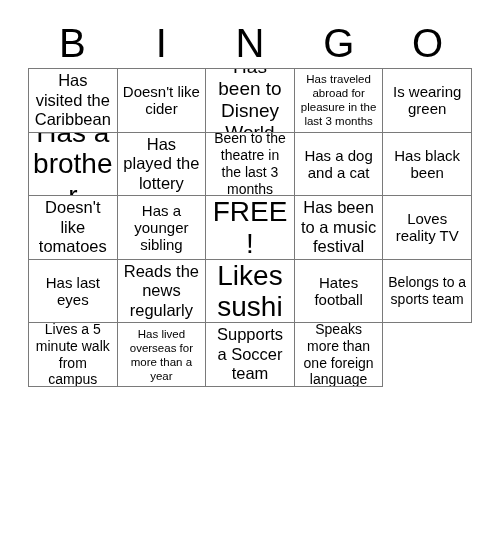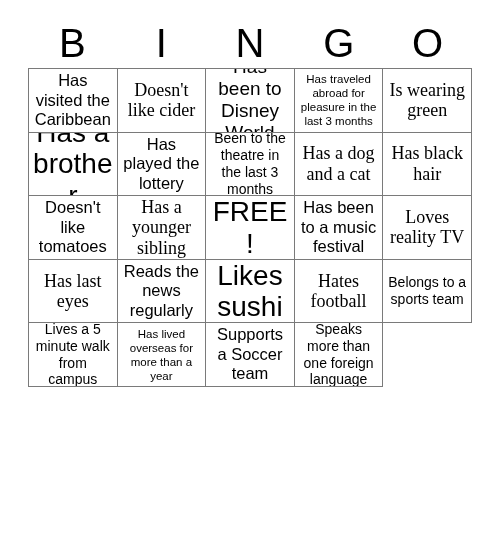--- a/index.html
+++ b/index.html
@@ -78,21 +78,21 @@
     line-height: 1.17;
     color: #000000;
     word-wrap: break-word;
   }
 
   
   .sz-xs  { font-size: 11.5px; line-height: 1.22; }
   .sz-s   { font-size: 14px;   line-height: 1.2;  }
   .sz-m   { font-size: 16.5px; line-height: 1.18; }
   .sz-l   { font-size: 19px;   line-height: 1.16; }
-  .sz-xl  { font-size: 18px;   line-height: 1.14; font-family: Liberation Serif, serif; }
+  .sz-xl  { font-size: 15px;   line-height: 1.14; }
   .sz-xxl { font-size: 28px;   line-height: 1.12; text-align: center; }
 </style>
 </head>
 <body>
 
 <div id="bingo-card">
 
   <div class="header-row">
     <div class="header-cell">B</div>
     <div class="header-cell">I</div>
@@ -125,21 +125,21 @@
     <div class="cell">
         <span class="cell-text sz-m">Has played the lottery</span>
       </div>
     <div class="cell">
         <span class="cell-text sz-s">Been to the theatre in the last 3 months</span>
       </div>
     <div class="cell">
         <span class="cell-text sz-xl">Has a dog and a cat</span>
       </div>
     <div class="cell">
-        <span class="cell-text sz-xl">Has black hair</span>
+        <span class="cell-text sz-xl">Has black been</span>
       </div>
 
     <div class="cell">
         <span class="cell-text sz-m">Doesn't like tomatoes</span>
       </div>
     <div class="cell">
         <span class="cell-text sz-xl">Has a younger sibling</span>
       </div>
     <div class="cell">
         <span class="cell-text sz-xxl">FREE!</span>

